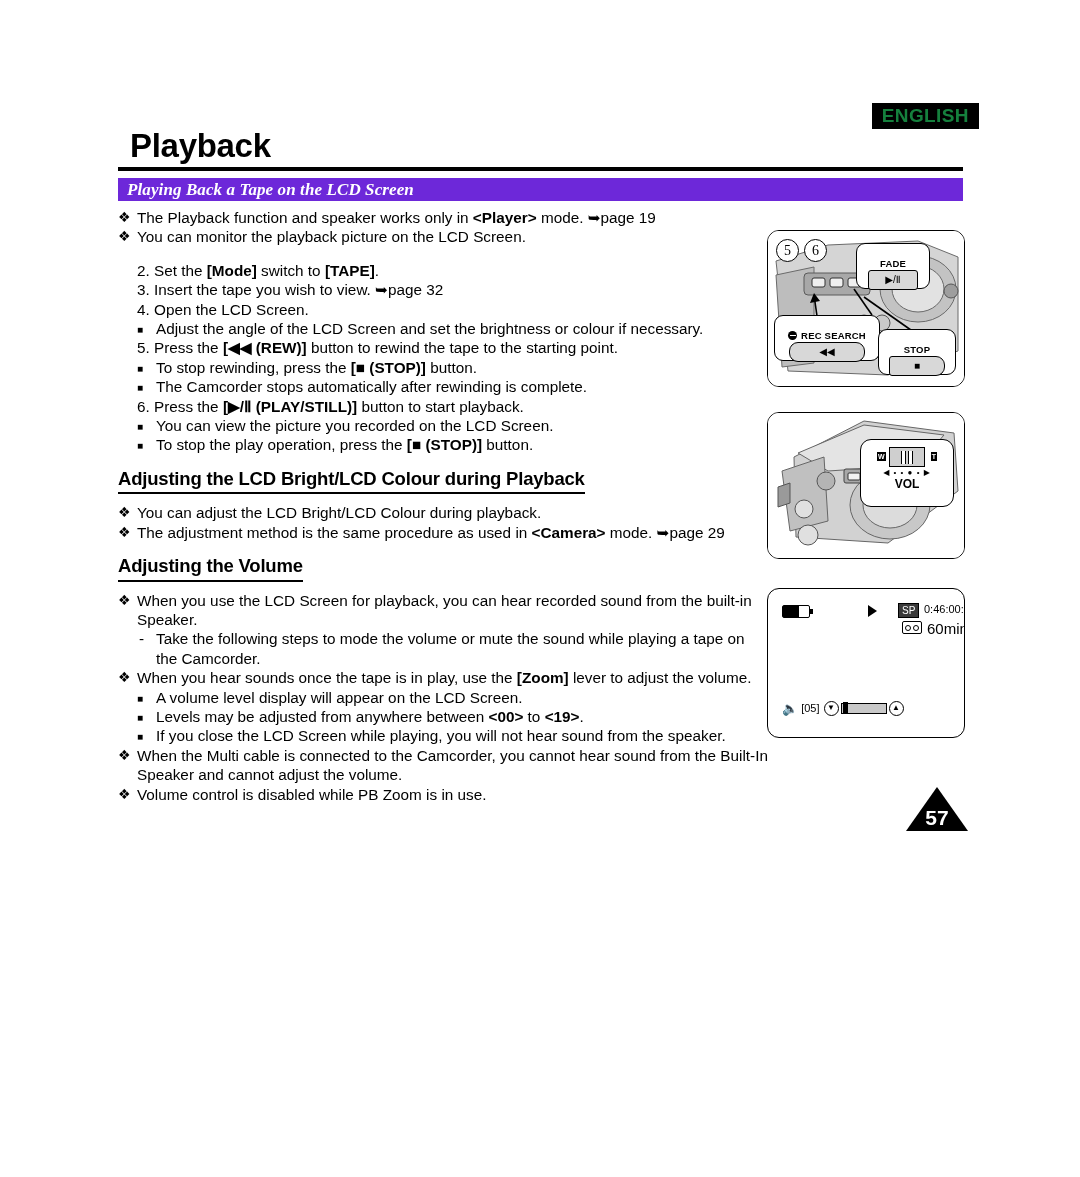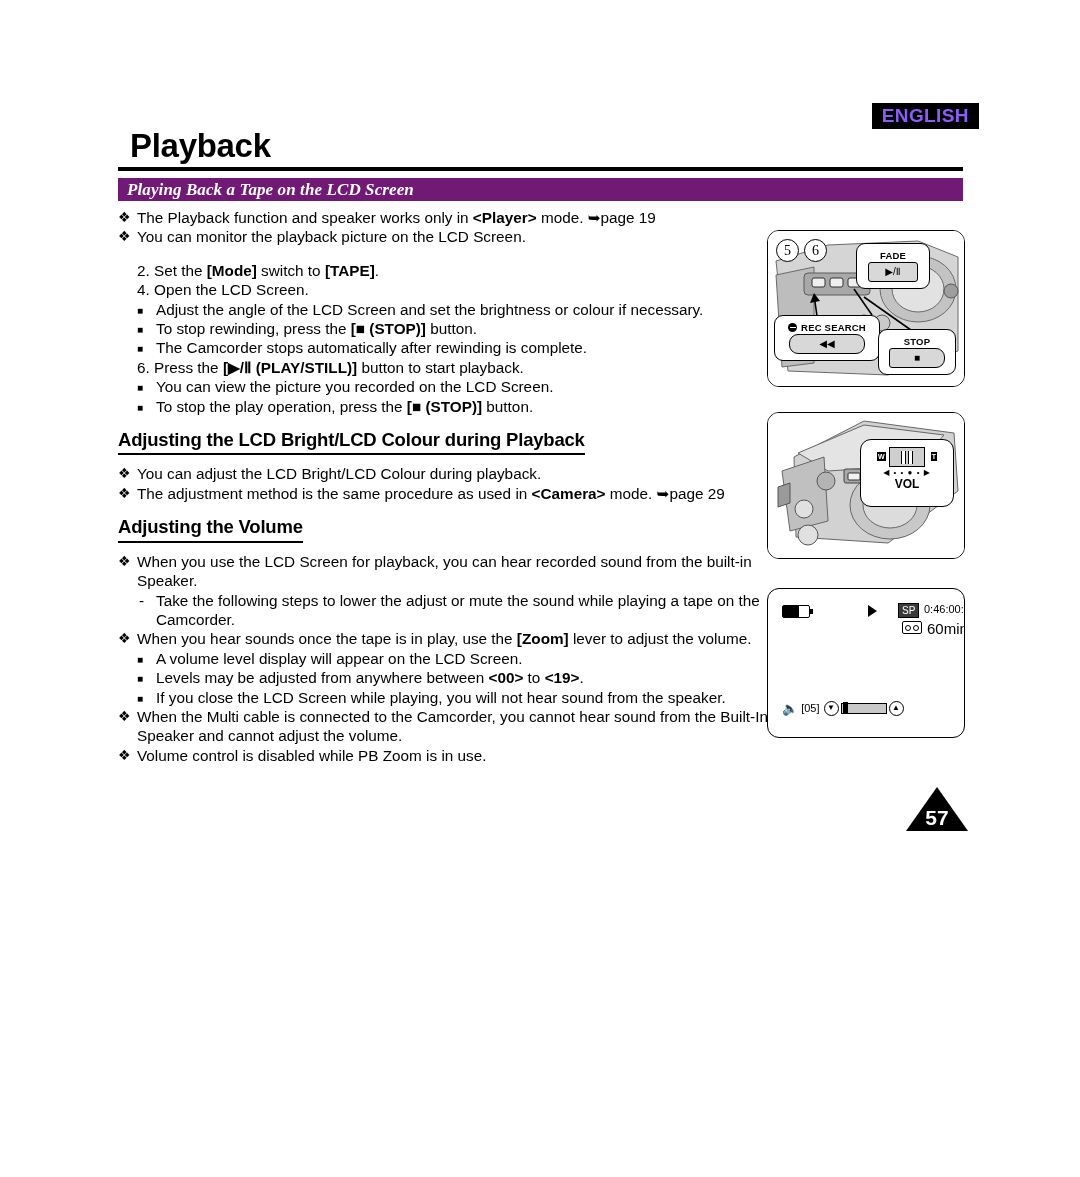--- a/index.html
+++ b/index.html
@@ -22,21 +22,21 @@
     width: 1080px;
     height: 1177px;
   }
 
   
   .lang-badge {
     position: absolute;
     right: 101px;
     top: 103px;
     background: #000;
-    color: #8b5cf6;
+    color: #15803d;
     font-size: 19px;
     font-weight: bold;
     letter-spacing: 0.4px;
     padding: 3px 10px 4px 10px;
     line-height: 1;
   }
   .page-title {
     position: absolute;
     left: 118px;
     top: 129px;
@@ -53,21 +53,21 @@
     width: 845px;
     height: 4px;
     background: #000;
   }
   .banner {
     position: absolute;
     left: 118px;
     top: 178px;
     width: 845px;
     height: 23px;
-    background: #701a75;
+    background: #6d28d9;
   }
   .banner-text {
     position: absolute;
     left: 9px;
     top: 2px;
     color: #fff;
     font-size: 17px;
     font-weight: bold;
     font-style: italic;
     font-family: "Liberation Serif", serif;
@@ -148,21 +148,21 @@
     background: #fff;
     border: 1.4px solid #000;
     border-radius: 9px;
     text-align: center;
   }
   .callout .cap {
     font-size: 9.5px;
     font-weight: bold;
     letter-spacing: 0.2px;
     line-height: 11px;
-    padding-top: 6px;
+    padding-top: 14px;
     white-space: nowrap;
   }
   .btn-shape {
     margin: 1px auto 3px auto;
     background: #d8d8d8;
     border: 1.3px solid #000;
     display: flex;
     align-items: center;
     justify-content: center;
     font-size: 10px;
@@ -332,25 +332,31 @@
       <span class="mk clover">❖</span>
       <span class="txt">You can monitor the playback picture on the LCD Screen.</span>
     </div>
 
     <div class="gap-m"></div>
 
     <div class="row">
       <span class="txt">2. Set the <b>[Mode]</b> switch to <b>[TAPE]</b>.</span>
     </div>
     <div class="row">
+      <span class="txt">3. Insert the tape you wish to view. ➥page 32</span>
+    </div>
+    <div class="row">
       <span class="txt">4. Open the LCD Screen.</span>
     </div>
     <div class="row sub">
       <span class="mk sq">■</span>
       <span class="txt">Adjust the angle of the LCD Screen and set the brightness or colour if necessary.</span>
+    </div>
+    <div class="row">
+      <span class="txt">5. Press the <b>[◀◀ (REW)]</b> button to rewind the tape to the starting point.</span>
     </div>
     <div class="row sub">
       <span class="mk sq">■</span>
       <span class="txt">To stop rewinding, press the <b>[■ (STOP)]</b> button.</span>
     </div>
     <div class="row sub">
       <span class="mk sq">■</span>
       <span class="txt">The Camcorder stops automatically after rewinding is complete.</span>
     </div>
     <div class="row">
@@ -386,21 +392,21 @@
       <div class="sec-head">Adjusting the Volume</div>
     </div>
     <div class="gap-s"></div>
 
     <div class="row">
       <span class="mk clover">❖</span>
       <span class="txt">When you use the LCD Screen for playback, you can hear recorded sound from the built-in Speaker.</span>
     </div>
     <div class="row dash">
       <span class="mk">-</span>
-      <span class="txt">Take the following steps to lower the adjust or mute the sound while playing a tape on the Camcorder.</span>
+      <span class="txt">Take the following steps to mode the volume or mute the sound while playing a tape on the Camcorder.</span>
     </div>
     <div class="row">
       <span class="mk clover">❖</span>
       <span class="txt">When you hear sounds once the tape is in play, use the <b>[Zoom]</b> lever to adjust the volume.</span>
     </div>
     <div class="row sub">
       <span class="mk sq">■</span>
       <span class="txt">A volume level display will appear on the LCD Screen.</span>
     </div>
     <div class="row sub">

